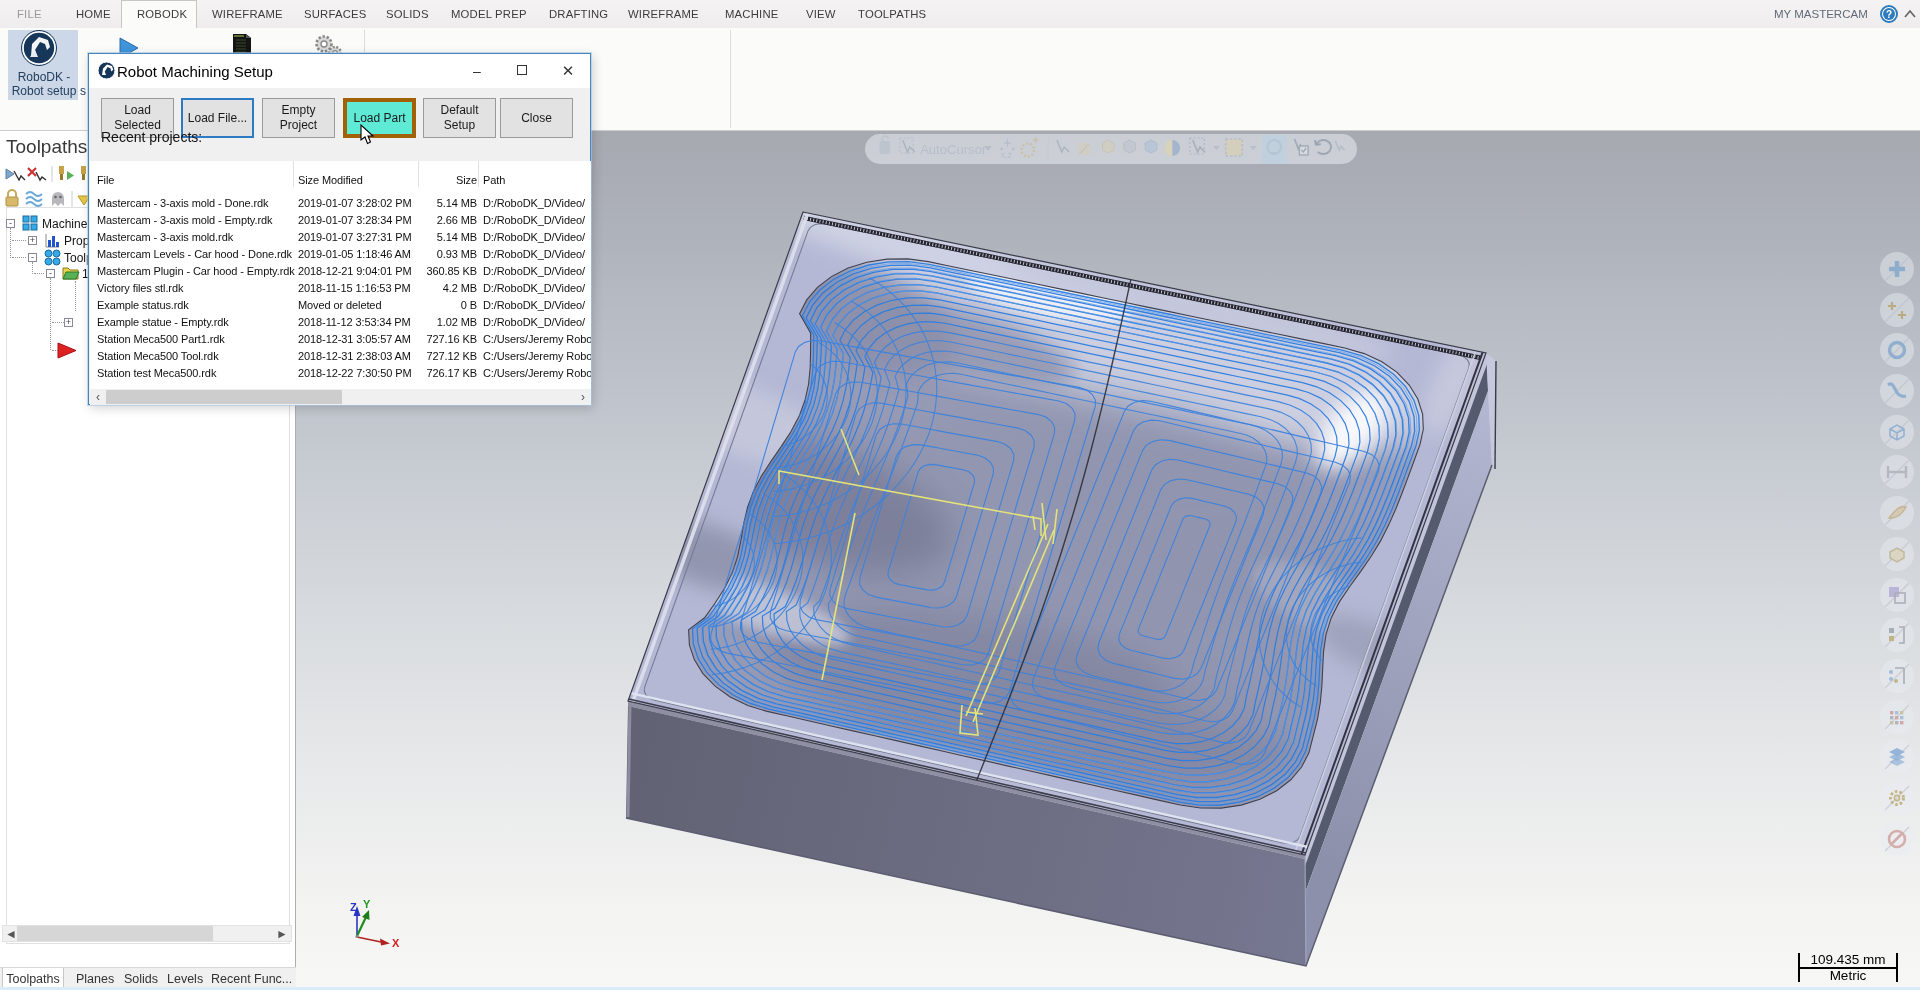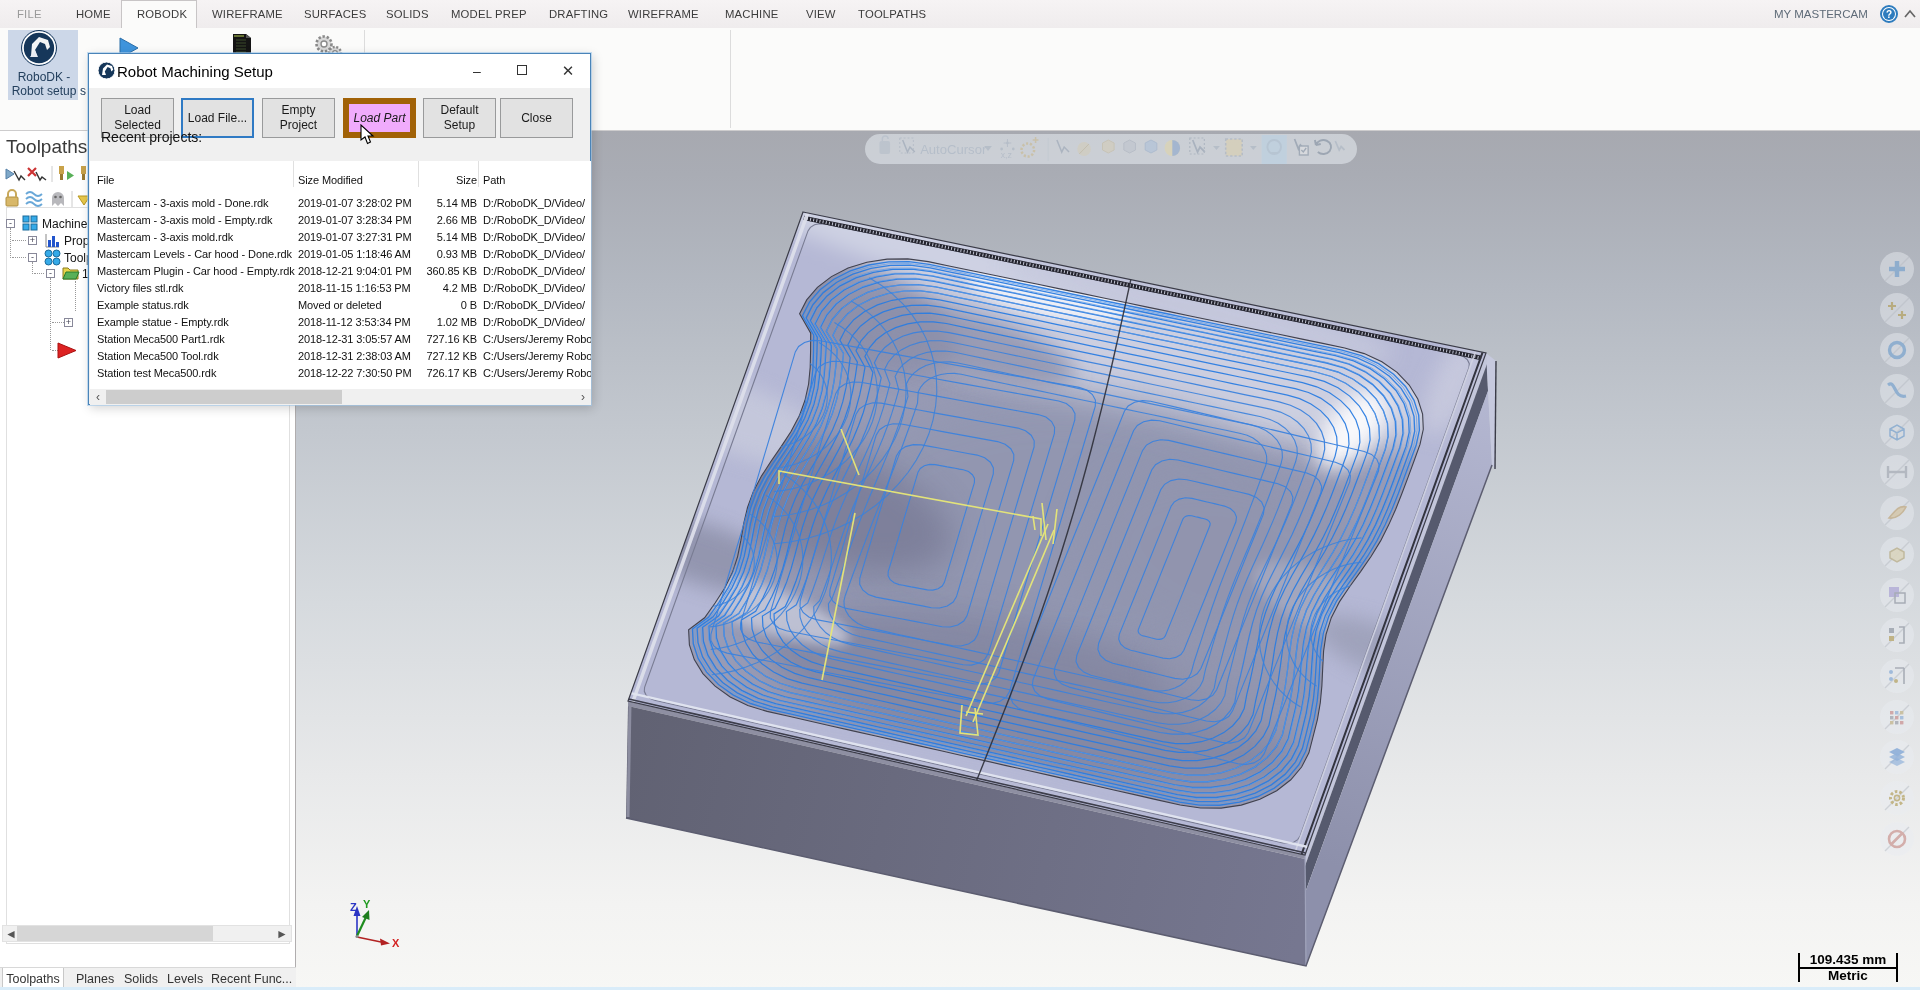--- a/index.html
+++ b/index.html
@@ -34,21 +34,21 @@
 #ptitle { position:absolute; left:6px; top:5px; font-size:19px; color:#3a3a3a; }
 .treerow { position:absolute; font-size:12px; color:#151515; white-space:nowrap; }
 .tbox { position:absolute; width:9px; height:9px; border:1px solid #889; background:#fff;
   font-size:9px; line-height:7px; text-align:center; color:#445; }
 #panelscroll { position:absolute; left:2px; top:794px; width:290px; height:17px; background:#f0f0f0; border:1px solid #e2e2e2; }
 #panelscroll .thumb { position:absolute; left:14px; top:0px; width:196px; height:15px; background:#d6d6d6; }
 #paneltabs { position:absolute; left:0; top:836px; width:296px; height:23px; background:#f0f0f0;
   border-top:1px solid #d8d8d8; font-size:12.5px; color:#333; }
 #paneltabs .at { position:absolute; left:2px; top:0; width:62px; height:23px; background:#fff;
   border:1px solid #c8c8c8; border-top:none; text-align:center; line-height:22px; }
-#scalebox { position:absolute; left:1798px; top:953px; width:100px; height:29px; font-weight:bold;
+#scalebox { position:absolute; left:1798px; top:953px; width:100px; height:29px; font-weight:normal;
   font-size:13.5px; color:#000; border-left:2px solid #000; border-right:2px solid #000; text-align:center; }
 #bluestrip { position:absolute; left:0; top:987px; width:1920px; height:3px; background:#d9ecf9; }
 .dot-v { position:absolute; width:1px; border-left:1px dotted #999; }
 .dot-h { position:absolute; height:1px; border-top:1px dotted #999; }
 
 </style></head><body>
 <div id="tabbar">
 <div id="atab"></div>
 <span class="t" style="left:17px;color:#9a9a9a">FILE</span>
 <span class="t" style="left:76px;color:#3c3c3c">HOME</span>
@@ -465,21 +465,21 @@
 </div>
 <div class="dbtn" style="left:12px;">
       <span>Load<br>Selected</span>
     </div>
 <div class="dbtn" style="left:92px;border:2px solid #2f7ac4;">
       <span>Load File...</span>
     </div>
 <div class="dbtn" style="left:173px;">
       <span>Empty<br>Project</span>
     </div>
-<div class="dbtn" style="left:254px;background:#f0abfc;border:6px solid #a16207;font-style:italic;">
+<div class="dbtn" style="left:254px;background:#5eead4;border:4px solid #a16207;">
       <span>Load Part</span>
     </div>
 <div class="dbtn" style="left:334px;">
       <span>Default<br>Setup</span>
     </div>
 <div class="dbtn" style="left:411px;">
       <span>Close</span>
     </div>
 <div class="abs" style="left:12px;top:75px;font-size:14px">Recent projects:</div>
 <div id="dtable">

